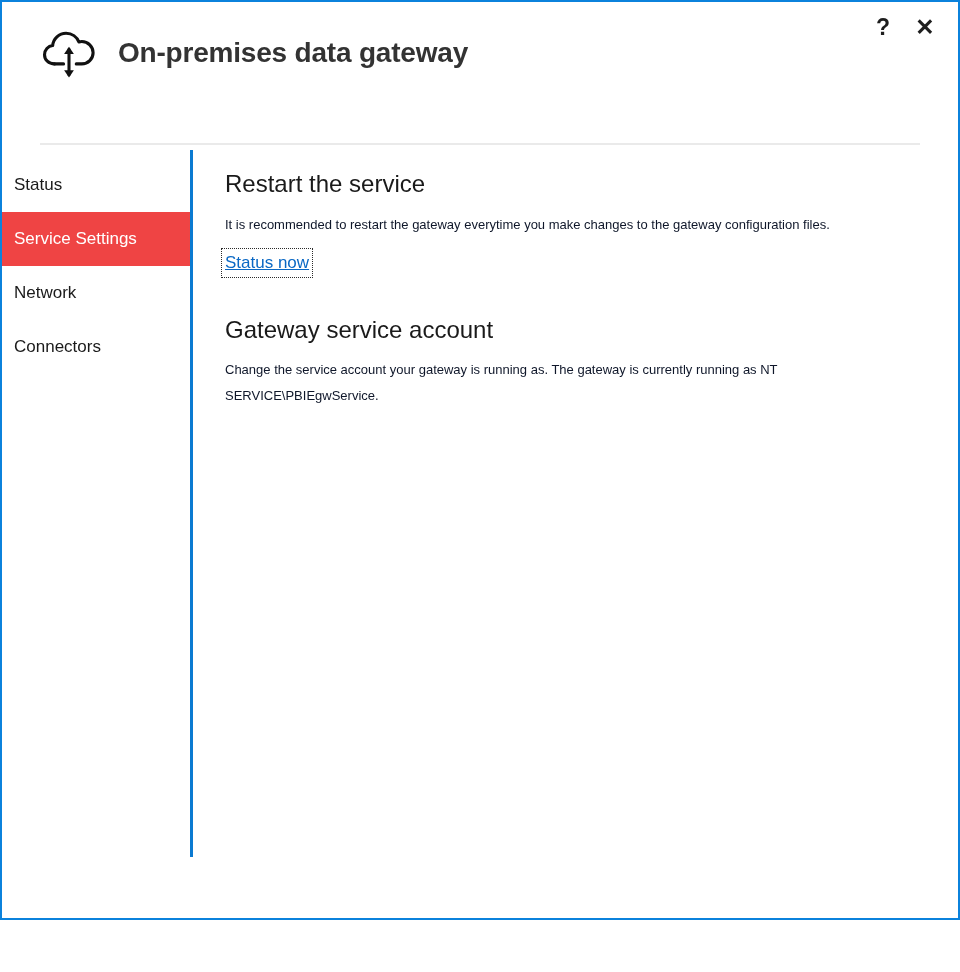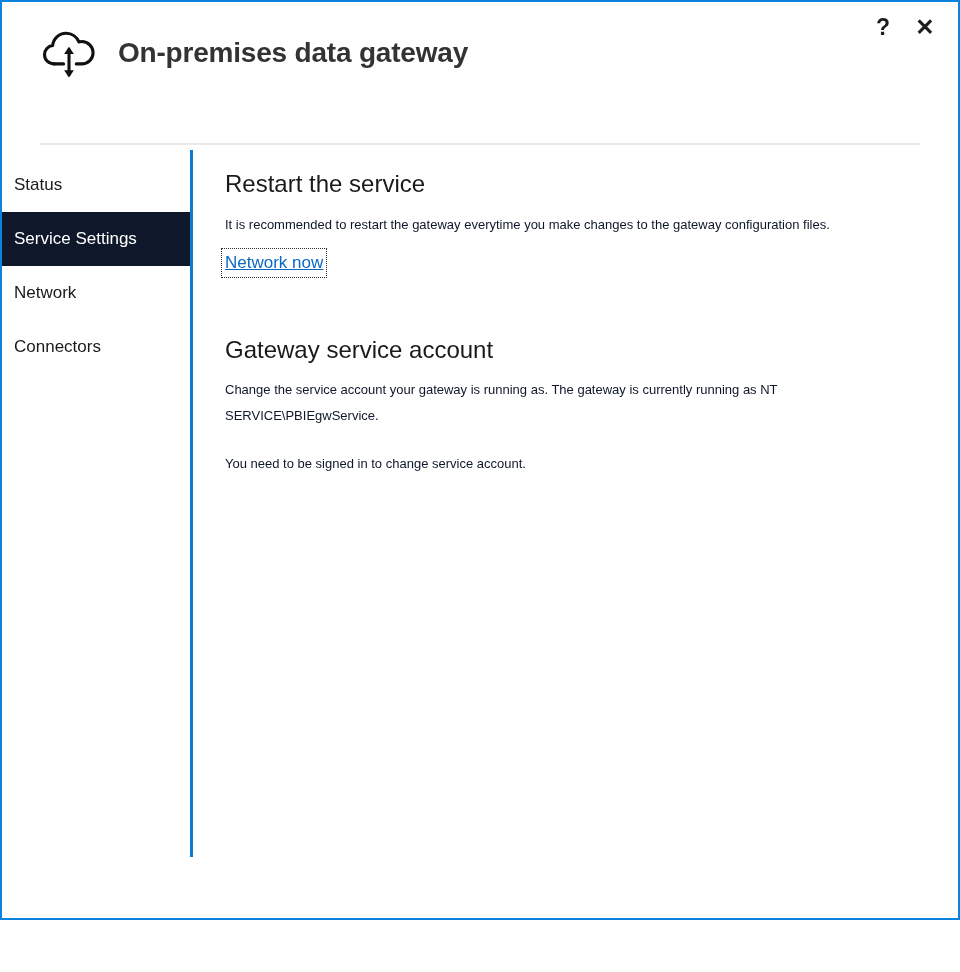--- a/index.html
+++ b/index.html
@@ -101,21 +101,21 @@
     align-items: center;
     padding-left: 12px;
     box-sizing: border-box;
     font-size: 17px;
     color: #1a1a1a;
     cursor: pointer;
     user-select: none;
     white-space: nowrap;
   }
   .nav-item.selected {
-    background: #0f172a;
+    background: #ef4444;
     color: #ffffff;
   }
   #nav-separator {
     position: absolute;
     left: 188px;
     top: -8px;
     width: 3px;
     height: 707px;
     background: #0b7ad1;
   }
@@ -127,21 +127,21 @@
     top: 12px;
     right: 24px;
   }
   .section-heading {
     font-size: 24px;
     color: #1a1a1a;
     margin: 0 0 14px 0;
     font-weight: normal;
     line-height: 1.15;
   }
-  #service-account-heading { margin-top: 62px; }
+  #service-account-heading { margin-top: 42px; }
   .body-text {
     font-size: 13px;
     color: #0f172a;
     line-height: 26px;
     margin: 0;
     max-width: 700px;
   }
   #restart-link-wrap {
     margin-top: 14px;
   }
@@ -209,26 +209,25 @@
       </div>
     </nav>
 
     <div id="nav-separator"></div>
 
     <main id="content">
 
       <h2 class="section-heading">Restart the service</h2>
       <p class="body-text">It is recommended to restart the gateway everytime you make changes to the gateway configuration files.</p>
       <div id="restart-link-wrap">
-        <a id="restart-now-link" href="#">Network now</a>
+        <a id="restart-now-link" href="#">Status now</a>
       </div>
 
       <h2 class="section-heading" id="service-account-heading">Gateway service account</h2>
       <p class="body-text" id="account-paragraph">Change the service account your gateway is running as. The gateway is currently running as NT SERVICE\PBIEgwService.</p>
-      <p class="body-text" id="signin-note">You need to be signed in to change service account.</p>
 
     </main>
   </div>
 
   <div id="footer">
     
   </div>
 
 </div>
 

